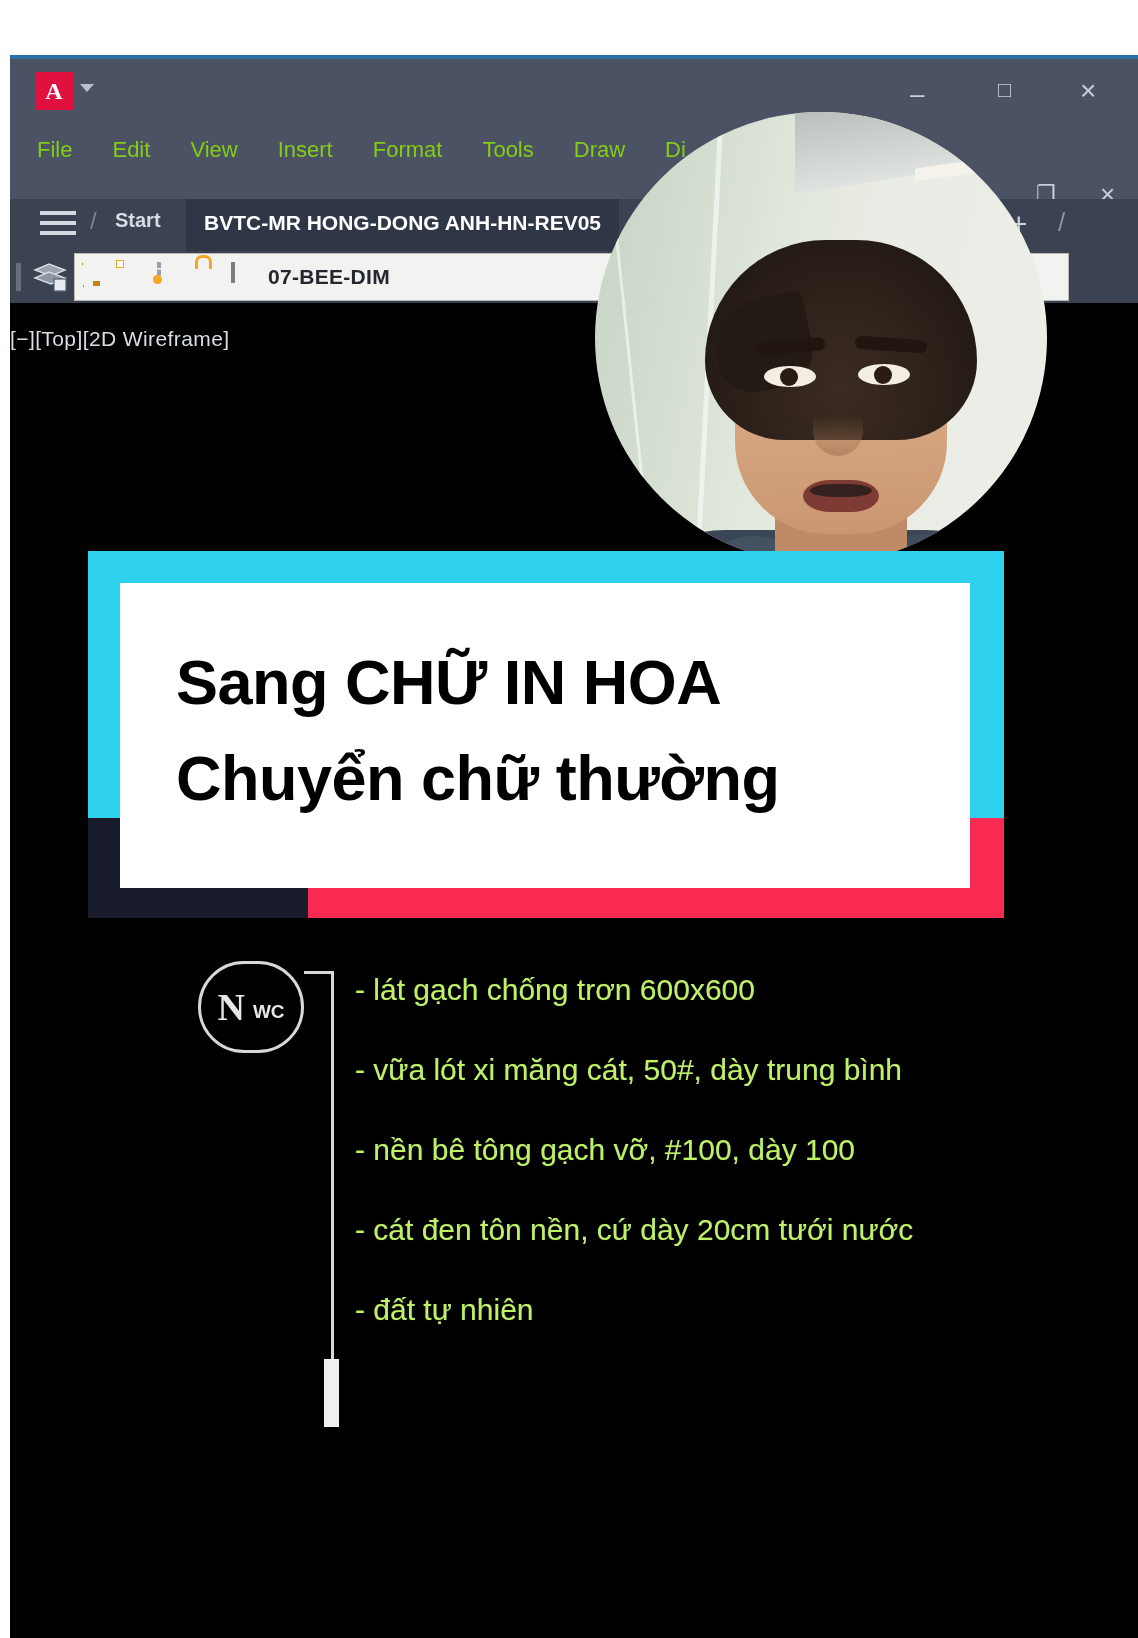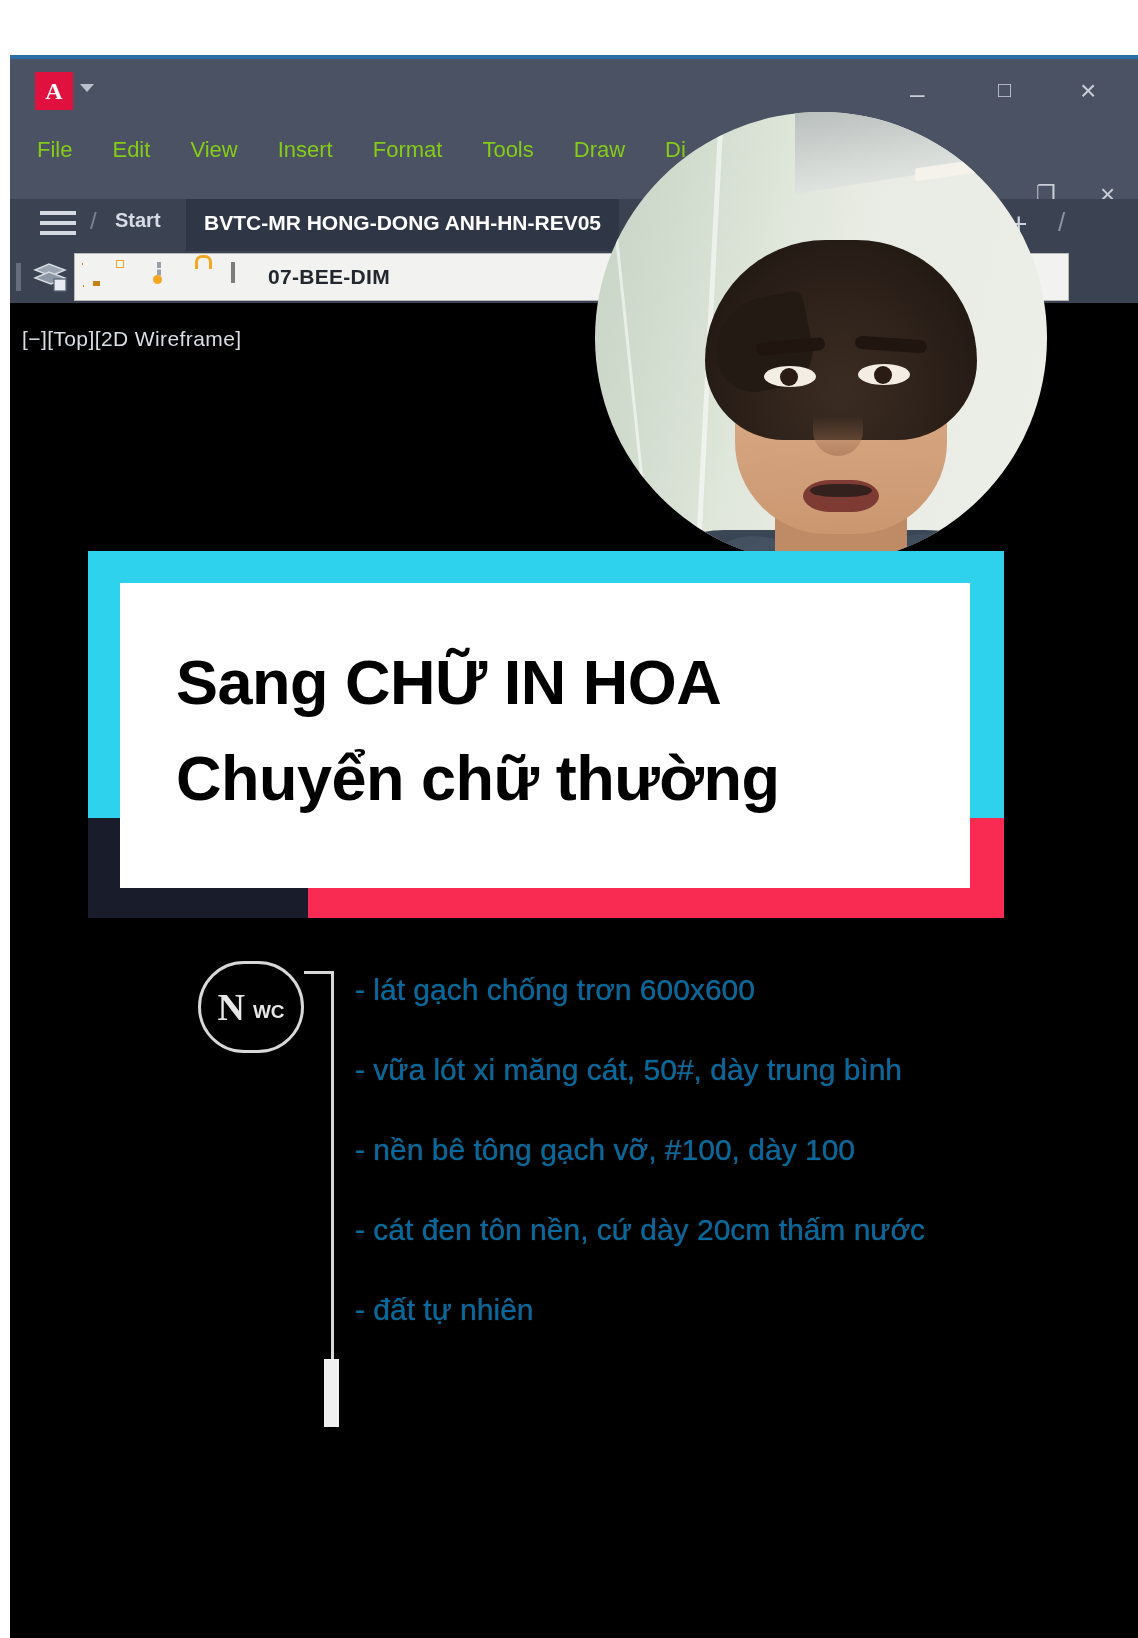--- a/index.html
+++ b/index.html
@@ -125,21 +125,21 @@
             margin:2px auto; }
   #layer-name { color:#23282f; font-size:21px; font-weight:bold; letter-spacing:.3px; }
 
   
   #canvas-area {
     position:absolute; left:0; top:244px; width:100%; bottom:0;
     background:#000000; overflow:hidden;
   }
   #viewport-label {
     position:absolute; left:0px; top:24px;
-    color:#d9dde4; font-size:21px; letter-spacing:.4px;padding-left:12px;
+    color:#d9dde4; font-size:21px; letter-spacing:.4px;
   }
 
   
   #bubble {
     position:absolute; left:188px; top:658px;
     width:106px; height:92px;
     border:3px solid #d8d8d8; border-radius:52px;
     display:flex; align-items:center; justify-content:center;
     color:#e6e6e6;
   }
@@ -151,21 +151,21 @@
   #leader-v {
     position:absolute; left:321px; top:668px; width:3px; height:430px; background:#d8d8d8;
   }
   #leader-tip {
     position:absolute; left:314px; top:1056px; width:15px; height:68px; background:#f0f0f0;
   }
 
   
   #annotations { position:absolute; left:345px; top:670px; width:760px; }
   .anno {
-    color:#0369a1; font-size:30px; line-height:1.1;
+    color:#bef264; font-size:30px; line-height:1.1;
     margin-bottom:47px; white-space:nowrap;
     text-shadow:0 0 1px rgba(255,255,255,.35);
   }
 
   
   #webcam {
     position:absolute; left:595px; top:112px;
     width:452px; height:452px; border-radius:50%;
     overflow:hidden; z-index:40;
   }
@@ -333,21 +333,21 @@
         <span id="bubble-wc">WC</span>
       </div>
       <div id="leader-h"></div>
       <div id="leader-v"></div>
       <div id="leader-tip"></div>
 
       <div id="annotations">
         <div class="anno">- lát gạch chống trơn 600x600</div>
         <div class="anno">- vữa lót xi măng cát, 50#, dày trung bình</div>
         <div class="anno">- nền bê tông gạch vỡ, #100, dày 100</div>
-        <div class="anno">- cát đen tôn nền, cứ dày 20cm thấm nước</div>
+        <div class="anno">- cát đen tôn nền, cứ dày 20cm tưới nước</div>
         <div class="anno">- đất tự nhiên</div>
       </div>
     </div>
   </div>
 
   <div id="webcam">
     <div id="webcam-bg"></div>
     <div class="wall-seam" id="seam1"></div>
     <div class="wall-seam" id="seam2"></div>
     <div id="ceiling"></div>

